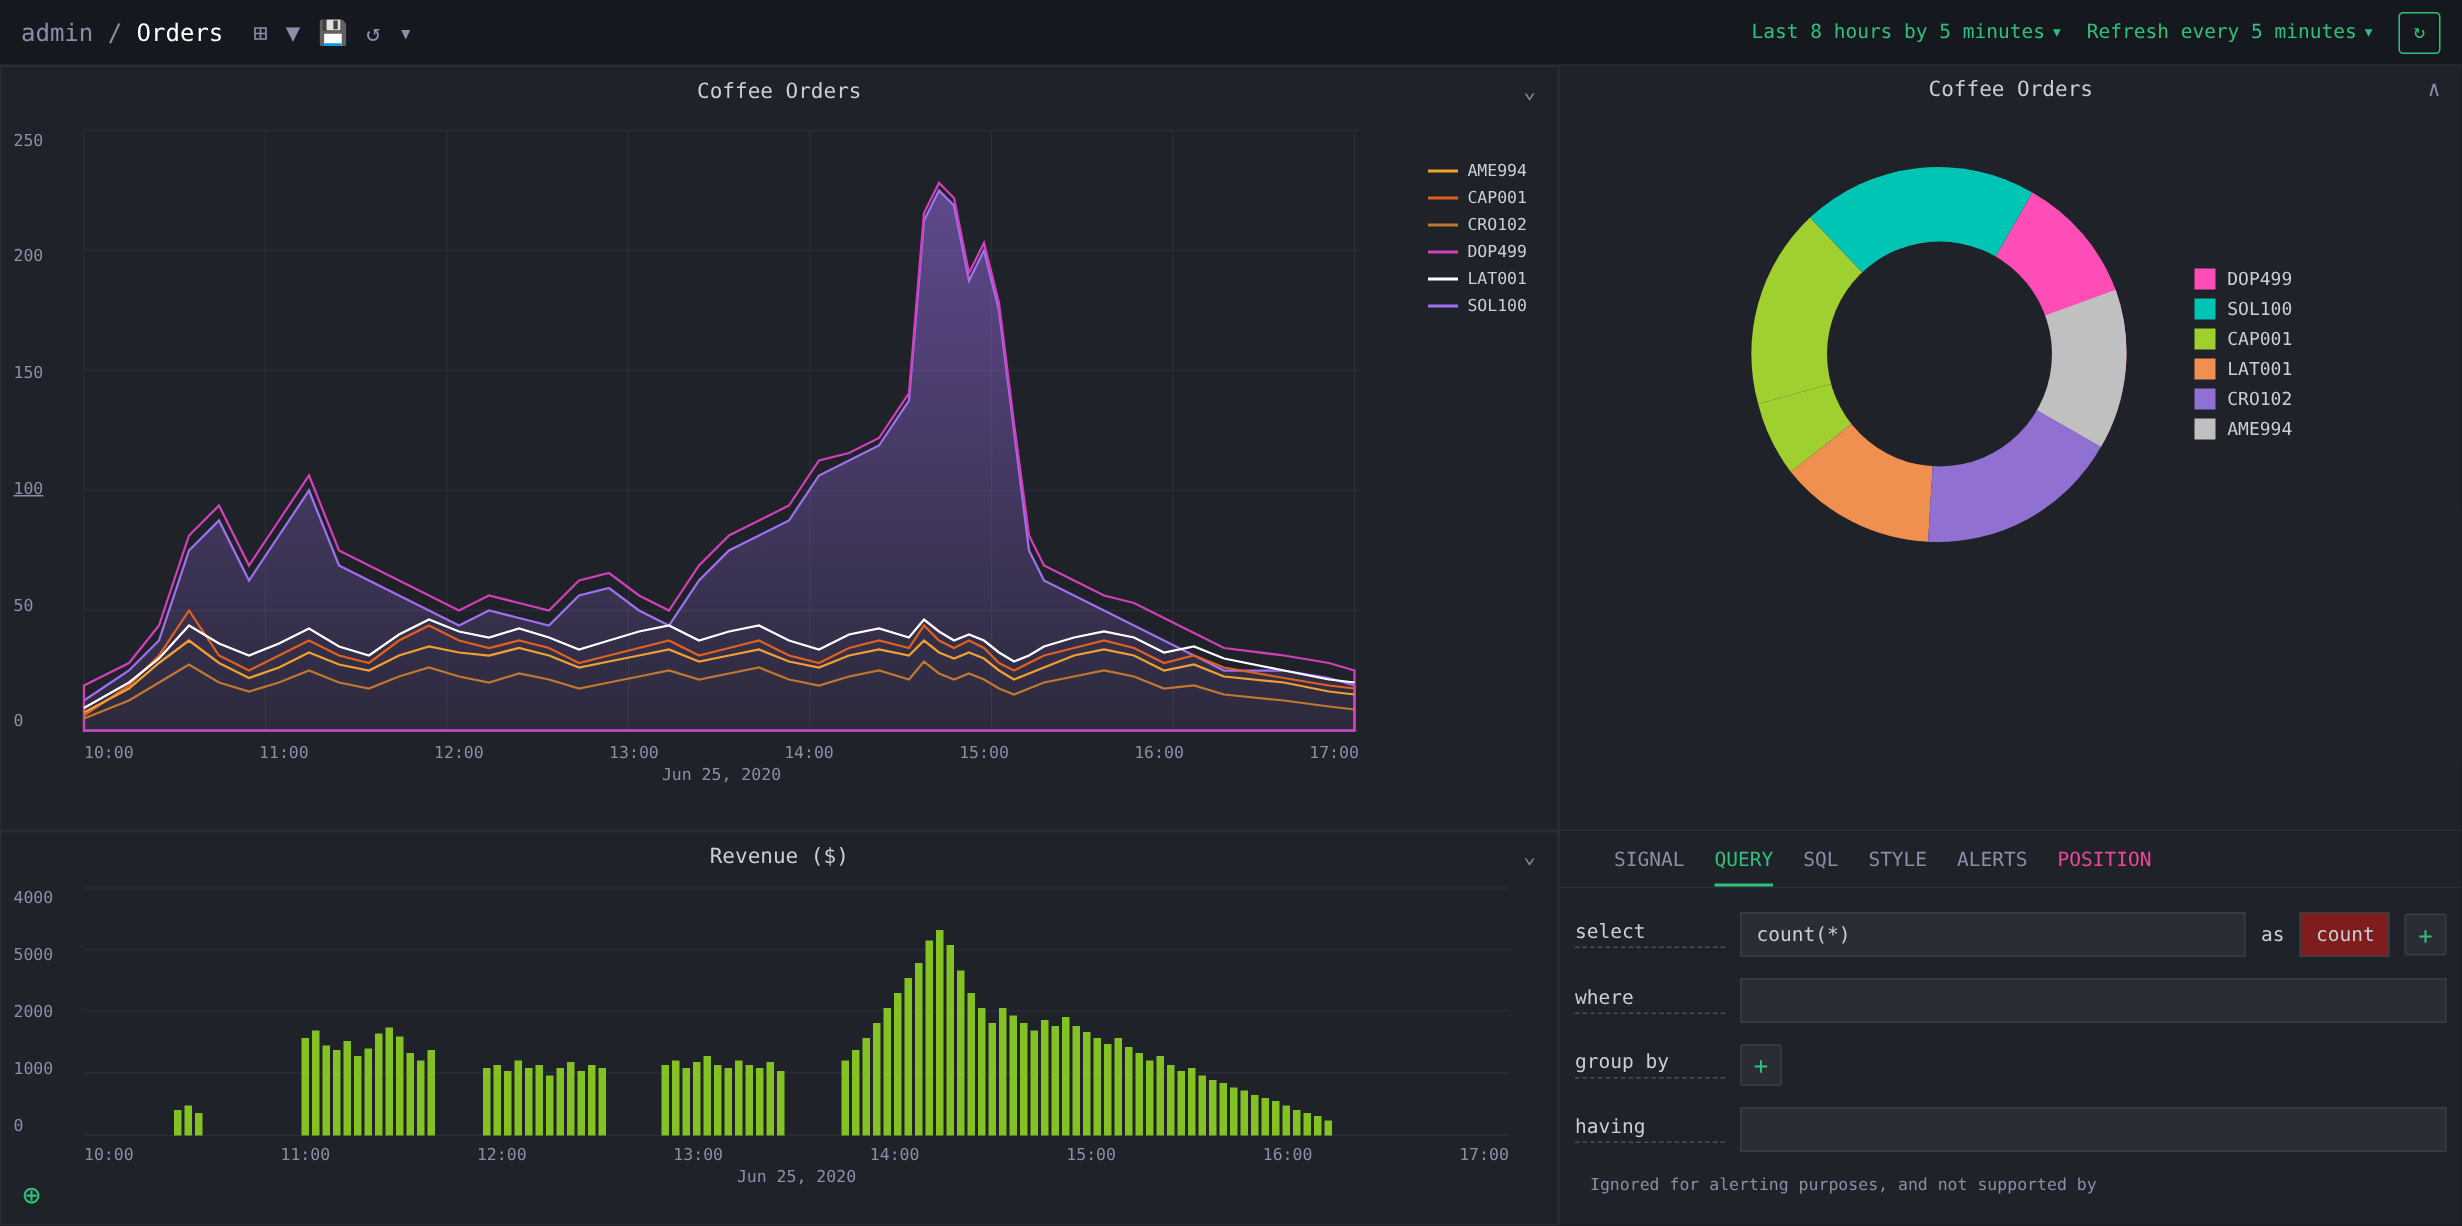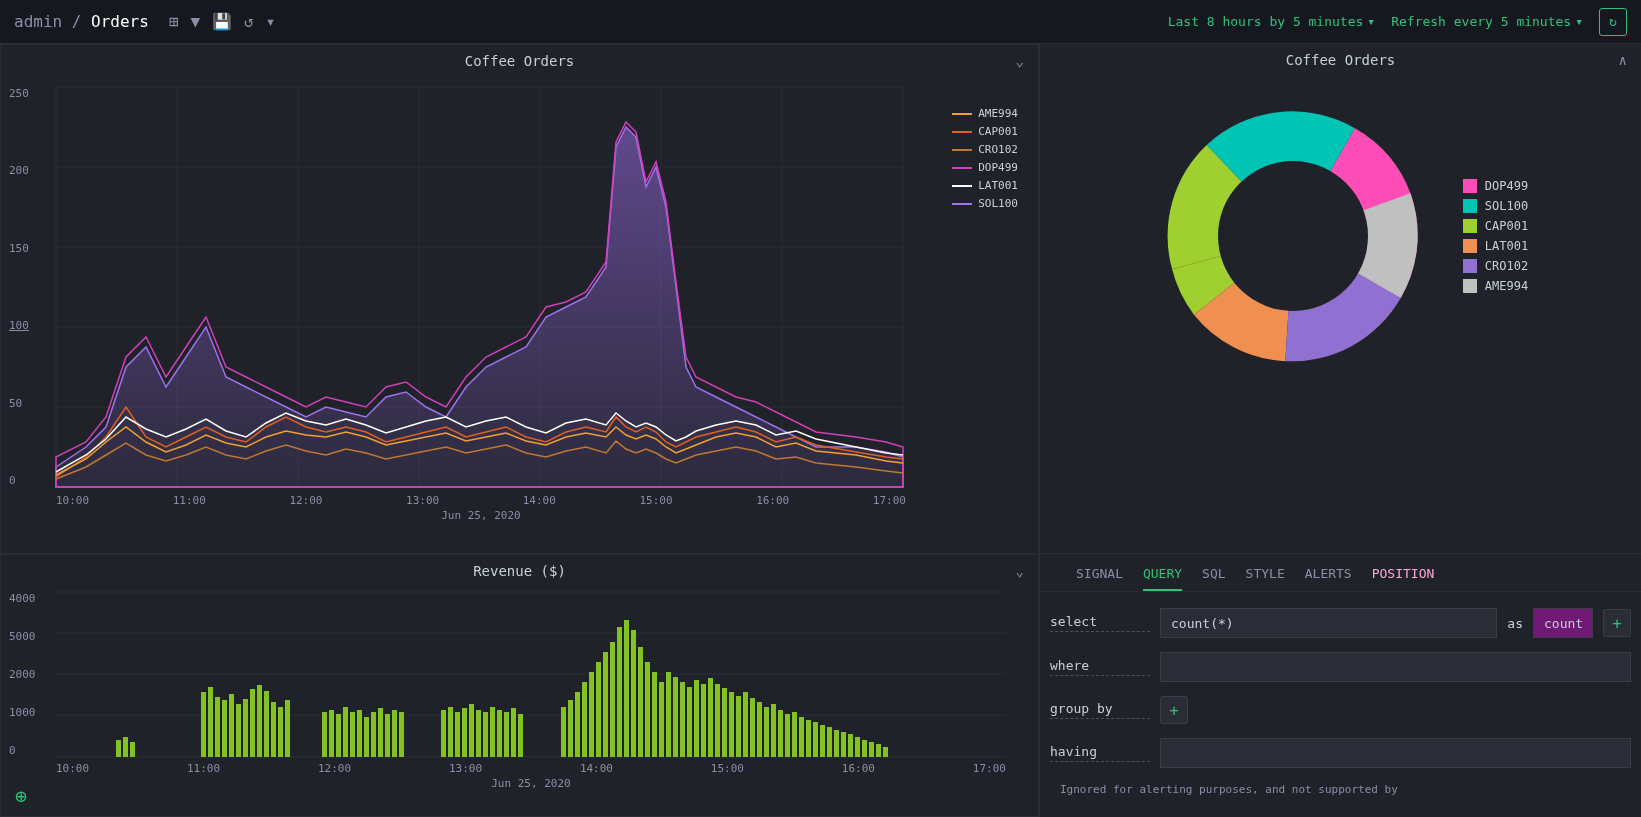--- a/index.html
+++ b/index.html
@@ -218,21 +218,21 @@
       background: #2a2d35;
       border: 1px solid #3a3d45;
       color: #c7d0d9;
       padding: 5px 10px;
       font-size: 13px;
       font-family: monospace;
       flex: 1;
       height: 30px;
     }
     .query-input-sm {
-      background: #701a75;
+      background: #7f1d1d;
       border: 1px solid #3a3d45;
       color: #c7d0d9;
       padding: 0 10px;
       font-size: 13px;
       font-family: monospace;
       width: 60px;
       height: 30px;
     }
     .query-as-label {
       color: #c7d0d9;
@@ -603,21 +603,21 @@
     </div>
 
     <div style="flex:1; overflow-y:auto;">
 
       <div class="tabs-row">
         <span class="tab" style="color:#8a8fa8;margin-left:16px;">SIGNAL</span>
         <span class="tab active" style="color:#30c07a; border-bottom:2px solid #30c07a; padding-bottom:8px;">QUERY</span>
         <span class="tab" style="color:#8a8fa8;">SQL</span>
         <span class="tab" style="color:#8a8fa8;">STYLE</span>
         <span class="tab" style="color:#8a8fa8;">ALERTS</span>
-        <span class="tab" style="color:#f9a8d4;text-align:center;">POSITION</span>
+        <span class="tab" style="color:#ec4899;text-align:center;">POSITION</span>
       </div>
 
       <div class="query-section">
 
         <div class="query-row">
           <span class="query-label">select</span>
           <input class="query-input" value="count(*)" readonly="" style="">
           <span class="query-as-label">as</span>
           <input class="query-input-sm" value="count" readonly="" style="">
           <div class="query-add-btn">+</div>

